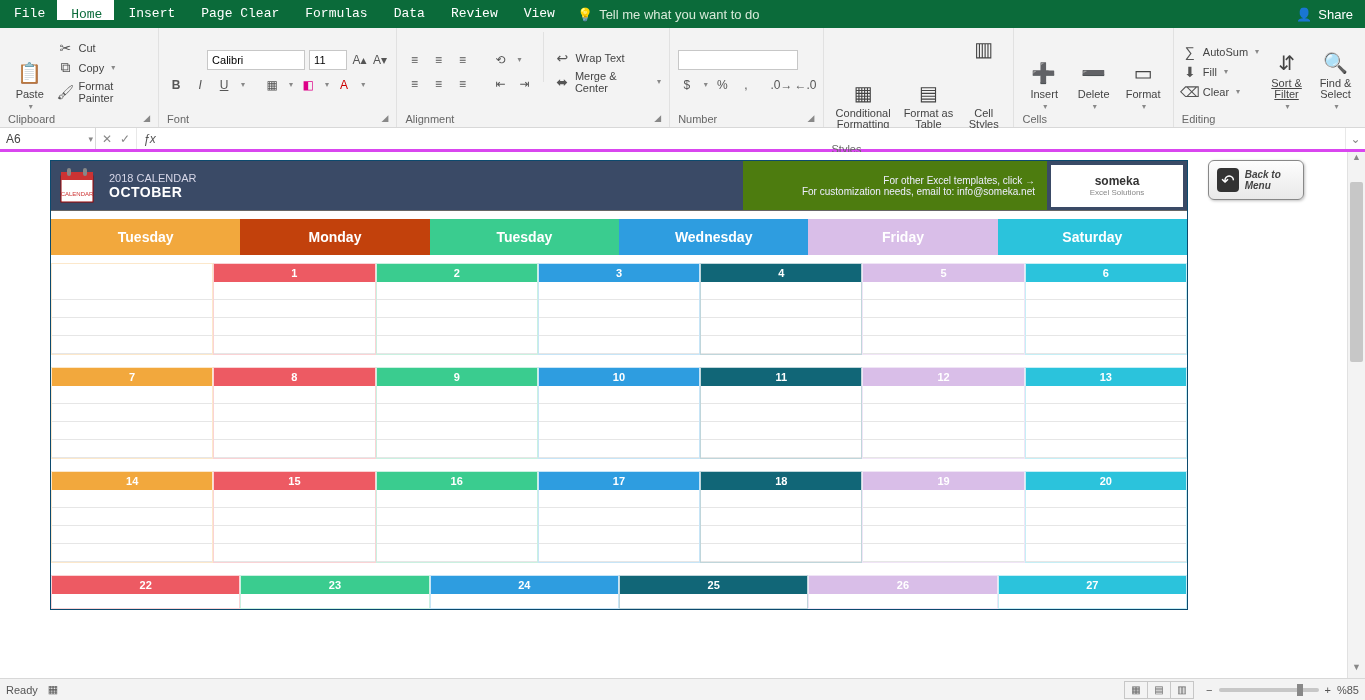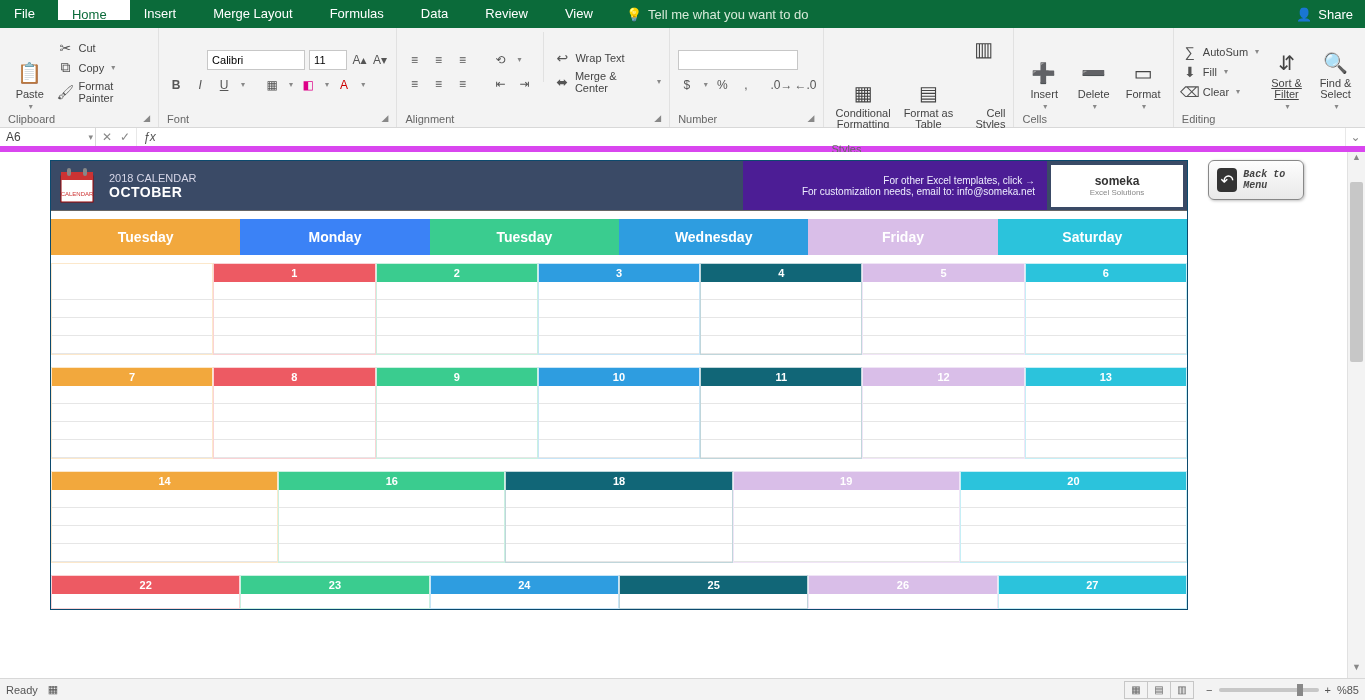--- a/index.html
+++ b/index.html
@@ -1,20 +1,20 @@
 <!DOCTYPE html>
 <html><head>
 <meta charset="utf-8">
 <style>
 * { margin: 0; padding: 0; box-sizing: border-box; font-family: "Segoe UI", Tahoma, sans-serif; }
 body { background: #fff; width: 1365px; height: 700px; overflow: hidden; font-size: 12px; color: #444; }
 
 
 .tabs { display: flex; align-items: stretch; background: #0b6b3a; height: 28px; color: #fff; font-size: 13px; }
-.tabs .tab { padding: 6px 23px 0 14px; cursor: pointer; height: 20px; }
+.tabs .tab { padding: 6px 12px 0 14px; cursor: pointer; height: 20px; font-family: Liberation Mono, monospace; }
 .tabs .tab.file { background: #0b6b3a; }
 .tabs .tab.active { background: #fff; color: #0b6b3a; border-top: 1px solid #fff; }
 .tabs .tell { display: flex; align-items: center; gap: 6px; padding: 0 10px; color: #d7ead9; }
 .tabs .tell .bulb { font-size: 13px; }
 .tabs .spacer { flex: 1; }
 .tabs .share { display:flex; align-items:center; gap:6px; padding:0 12px; }
 
 
 .ribbon { display: flex; background: #f3f3f3; border-bottom: 1px solid #d8d8d8; height: 100px; }
 .group { border-right: 1px solid #e1e1e1; padding: 4px 8px 2px 8px; display: flex; flex-direction: column; justify-content: space-between; min-width: 60px; }
@@ -27,21 +27,21 @@
 .smallrow { display: flex; align-items: center; gap: 5px; font-size: 11px; color: #444; }
 .ic16 { width:16px; height:16px; display:inline-flex; align-items:center; justify-content:center; font-size:14px; color:#555;}
 .fontsel { display:flex; gap:4px; align-items:center;padding-left:40px;}
 .fontsel select, .combo { height:20px; font-size:11px; border:1px solid #c7c7c7; background:#fff; padding:0 4px;}
 .fontname { width:98px; } .fontsize { width:38px; }
 .row { display:flex; gap:6px; align-items:center; }
 .btnsq { width:18px; height:18px; display:inline-flex; align-items:center; justify-content:center; color:#555; font-size:12px; border:1px solid transparent;}
 .sep { width:1px; height:50px; background:#e1e1e1; margin:0 4px;}
 
 
-.formulabar { display:flex; align-items:stretch; height:24px; border-bottom:6px solid #d946ef; background:#fff;}
+.formulabar { display:flex; align-items:stretch; height:24px; border-bottom:3px solid #d946ef; background:#fff;}
 .namebox { width:96px; border-right:1px solid #d8d8d8; display:flex; align-items:center; padding:0 6px; font-size:12px; position:relative;}
 .namebox .dd{ position:absolute; right:2px; font-size:9px; color:#888;}
 .fxbtns { display:flex; align-items:center; border-right:1px solid #e8e8e8; padding:0 6px; gap:8px; color:#888;}
 .fxbtns span{ font-size:12px;}
 .fxlabel { padding:0 6px; display:flex; align-items:center; font-style:italic; color:#555;}
 .fxinput { flex:1; border:none; outline:none; padding:0 6px;}
 .fxexpand { width:20px; display:flex; align-items:center; justify-content:center; color:#888; border-left:1px solid #e8e8e8;}
 
 
 .sheet { position:relative; height: calc(700px - 28px - 100px - 24px - 22px); background:#fff; overflow:hidden;}
@@ -52,63 +52,63 @@
 .vscroll .up{top:0;} .vscroll .down{bottom:0;}
 
 
 .calwrap { display:flex; gap:20px; }
 .cal { width:1138px; border:1px solid #0c4a6e; }
 .calheader { display:flex; height:50px; background:#3a4a66; color:#fff; align-items:center; border-bottom:1px solid #666;}
 .calheader .calicon { width:52px; height:50px; display:flex; align-items:center; justify-content:center; }
 .calheader .titles { flex:0 0 640px; padding-left:6px;}
 .calheader .sub { font-size:11px; color:#d7d7e8;}
 .calheader .month { font-size:14px; font-weight:bold; letter-spacing:0.5px;}
-.calheader .note { flex:1; background:#4c1d95; height:100%; display:flex; flex-direction:column; align-items:flex-end; justify-content:center; padding:0 12px; font-size:10px; color:#eef;}
+.calheader .note { flex:1; background:#4d7c0f; height:100%; display:flex; flex-direction:column; align-items:flex-end; justify-content:center; padding:0 12px; font-size:10px; color:#eef;}
 .calheader .logo { width:132px; height:42px; background:#fff; margin:4px; display:flex; flex-direction:column; align-items:center; justify-content:center; color:#333; font-weight:bold;}
 .calheader .logo small{ font-size:8px; font-weight:normal; color:#888;}
 
 .dayhdr { display:flex; height:36px;}
 .dayhdr div{ flex:1; display:flex; align-items:center; justify-content:center; color:#fff; font-size:14px; font-weight:bold;}
-.c-sun{background:#f2a83d;} .c-mon{background:#3b82f6;} .c-tue{background:#3acc8f;} .c-wed{background:#2e9de0;} .c-thu{background:#116677;} .c-fri{background:#d9bee8;} .c-sat{background:#2bc3dc;}
+.c-sun{background:#f2a83d;} .c-mon{background:#c2410c;} .c-tue{background:#3acc8f;} .c-wed{background:#2e9de0;} .c-thu{background:#116677;} .c-fri{background:#d9bee8;} .c-sat{background:#2bc3dc;}
 
 .calgrid{}
 .weekrow{ display:flex; }
 .daycell{ flex:1; border:1px solid #ccc; display:flex; flex-direction:column; }
 .daycell.empty .num{ background:#fff !important; height:18px;}
 .daycell.empty .num span{ visibility:hidden;}
 .daycell.empty{ border-color:#eee;}
 .daycell .num{ height:18px; color:#fff; font-size:11px; font-weight:bold; display:flex; align-items:center; justify-content:center;}
 .daycell.sun .num{background:#f2a83d;} .daycell.mon .num{background:#ed5a63;} .daycell.tue .num{background:#3acc8f;} .daycell.wed .num{background:#2e9de0;} .daycell.thu .num{background:#116677;} .daycell.fri .num{background:#d9bee8;} .daycell.sat .num{background:#2bc3dc;}
 .daycell .lines{ height:72px; display:flex; flex-direction:column;}
 .daycell .lines div{ flex:1; border-bottom:1px solid #e6e6e6;}
 .daycell.sun{border-color:#f2a83d44;} .daycell.mon{border-color:#ed5a6344;} .daycell.tue{border-color:#3acc8f44;} .daycell.wed{border-color:#2e9de044;} .daycell.thu{border-color:#11667744;} .daycell.fri{border-color:#d9bee866;} .daycell.sat{border-color:#2bc3dc44;}
 .weekrow.short .daycell .lines{ height:14px;}
 .weekrow.short .daycell .lines div{border:none;}
 
 .backbtn { width:96px; height:40px; border:1px solid #888; border-radius:6px; background:linear-gradient(#fdfdfd,#e9e9e9); display:flex; align-items:center; gap:6px; padding:0 8px; box-shadow:1px 1px 3px rgba(0,0,0,.25);}
 .backbtn .arr{ width:28px; height:24px; border-radius:4px; background:#333; color:#fff; display:flex; align-items:center; justify-content:center; font-size:16px;}
-.backbtn .txt{ font-size:10px; font-style:italic; font-weight:bold; line-height:11px;font-family:Liberation Mono, monospace;}
+.backbtn .txt{ font-size:10px; font-style:italic; font-weight:bold; line-height:11px;}
 
 
 .status { height:22px; background:#f3f3f3; border-top:1px solid #d8d8d8; display:flex; align-items:center; font-size:11px; color:#555; padding:0 6px;}
 .status .spacer{flex:1;}
 .status .viewbtn{ width:24px; height:18px; border:1px solid #c7c7c7; margin-left:-1px; display:flex; align-items:center; justify-content:center; font-size:10px; color:#666;}
 .status .zoom{ display:flex; align-items:center; gap:6px; margin-left:12px;}
 .status .slider{ width:100px; height:4px; background:#c7c7c7; position:relative; border-radius:2px;}
 .status .slider .knob{ position:absolute; left:78px; top:-4px; width:6px; height:12px; background:#888;}
 .caret{font-size:8px; color:#888; margin-left:2px;}
 </style>
 </head>
 <body>
 
 <div class="tabs">
   <div class="tab file">File</div>
   <div class="tab active">Home</div>
   <div class="tab">Insert</div>
-  <div class="tab">Merge Layout</div>
+  <div class="tab">Page Clear</div>
   <div class="tab">Formulas</div>
   <div class="tab">Data</div>
   <div class="tab">Review</div>
   <div class="tab">View</div>
   <div class="tell">
     <span class="bulb">💡</span>
     <span>Tell me what you want to do</span>
   </div>
   <div class="spacer"></div>
   <div class="share">
@@ -235,21 +235,21 @@
           <span style="text-align:center; line-height:11px;">Conditional Formatting</span>
           <span class="caret">▾</span>
         </div>
       <div class="bigbtn" style="width:56px">
           <span class="ic">▤</span>
           <span style="text-align:center; line-height:11px;">Format as Table</span>
           <span class="caret">▾</span>
         </div>
       <div class="bigbtn" style="width:44px">
           <span class="ic">▥</span>
-          <span style="text-align:right; line-height:11px;margin-top:44px;">Cell Styles</span>
+          <span style="text-align:center; line-height:11px;margin-top:44px;">Cell Styles</span>
           <span class="caret">▾</span>
         </div>
     </div>
     <div class="label"><span>Styles</span></div>
   </div>
 
   <div class="group">
     <div class="body">
       <div class="bigbtn">
           <span class="ic">➕</span>
@@ -521,23 +521,45 @@
                 <div class="num">
                   <span>14</span>
                 </div>
                 <div class="lines">
                   <div></div>
                   <div></div>
                   <div></div>
                   <div></div>
                 </div>
               </div>
+              <div class="daycell mon">
+                <div class="num">
+                  <span>15</span>
+                </div>
+                <div class="lines">
+                  <div></div>
+                  <div></div>
+                  <div></div>
+                  <div></div>
+                </div>
+              </div>
               <div class="daycell tue">
                 <div class="num">
                   <span>16</span>
+                </div>
+                <div class="lines">
+                  <div></div>
+                  <div></div>
+                  <div></div>
+                  <div></div>
+                </div>
+              </div>
+              <div class="daycell wed">
+                <div class="num">
+                  <span>17</span>
                 </div>
                 <div class="lines">
                   <div></div>
                   <div></div>
                   <div></div>
                   <div></div>
                 </div>
               </div>
               <div class="daycell thu">
                 <div class="num">

